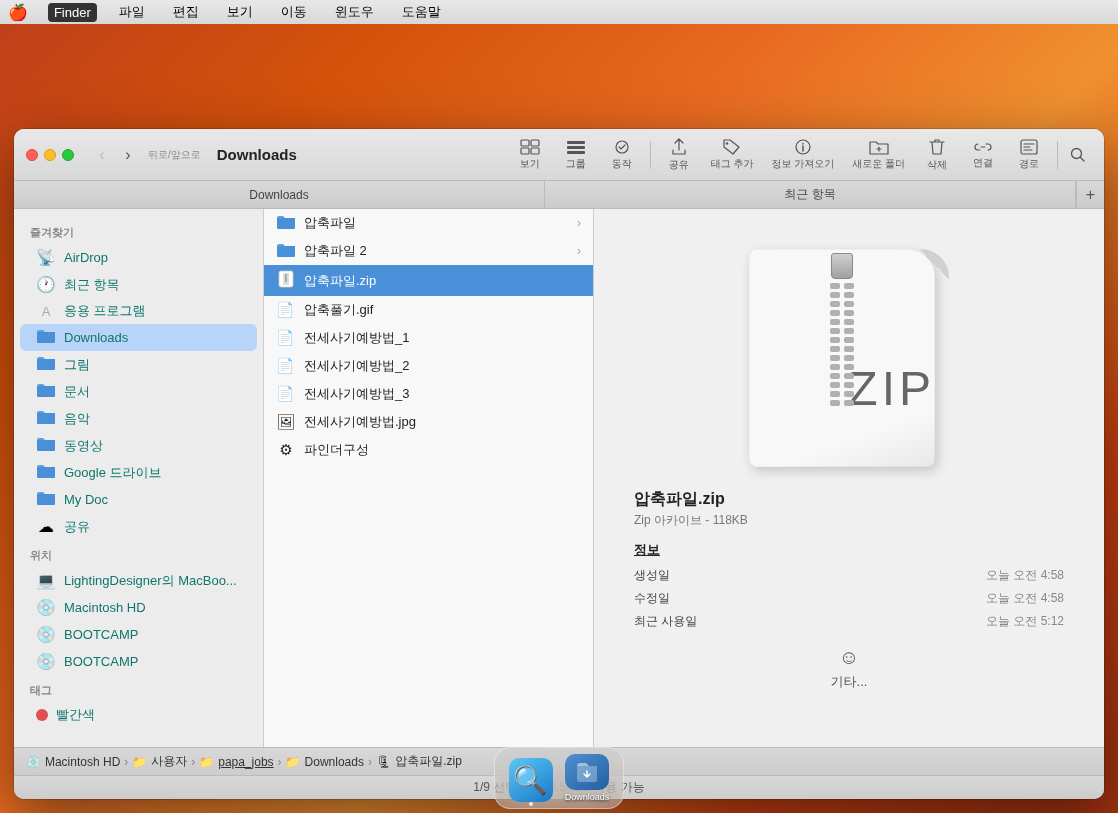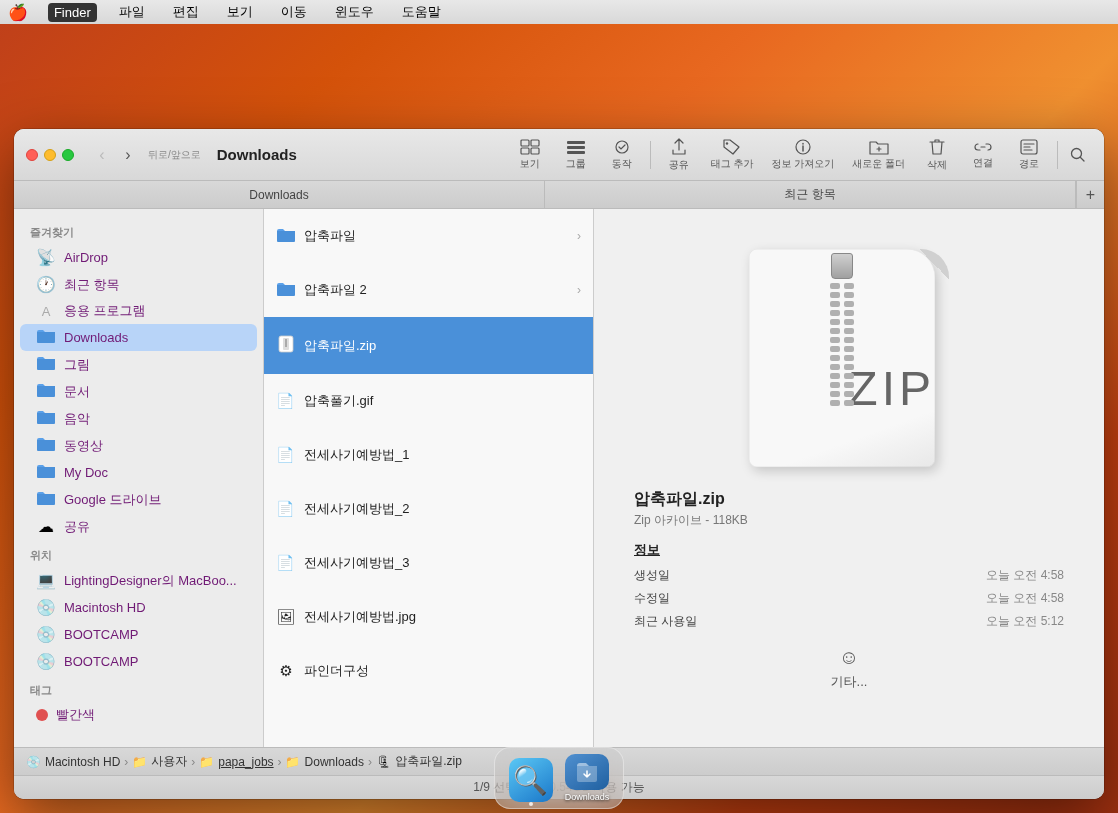--- a/index.html
+++ b/index.html
@@ -222,42 +222,42 @@
       background: #b8d4f8;
     }
     .sidebar-item-icon {
       font-size: 16px;
       width: 20px;
       text-align: center;
       flex-shrink: 0;
     }
     .sidebar-item-label {
       font-size: 13px;
-      color: #701a75;
+      color: #0f766e;
     }
 
     .tag-dot {
       width: 12px;
       height: 12px;
       border-radius: 50%;
       flex-shrink: 0;
     }
 
     
     .file-list-area {
       width: 330px;
       border-right: 1px solid #ccc;
       background: #f8f8f8;
       overflow-y: auto;
       flex-shrink: 0;
     }
     .file-item {
       display: flex;
       align-items: center;
-      padding: 18px 12px;
+      padding: 5px 12px;
       gap: 8px;
       cursor: pointer;
       font-size: 13px;
       color: #222;
     }
     .file-item.selected {
       background: #4a90d9;
       color: #fff;
     }
     .file-item-icon {
@@ -602,31 +602,31 @@
           <span class="sidebar-item-label">동영상</span>
         </div>
 
         <div class="sidebar-item">
           <span class="sidebar-item-icon">
             <svg width="18" height="15" viewBox="0 0 18 15" fill="none">
               <path d="M0 4h18v10a1 1 0 01-1 1H1a1 1 0 01-1-1V4z" fill="#4a90d9"></path>
               <path d="M0 4a2 2 0 012-2h4l2 2H0z" fill="#5aa0e9"></path>
             </svg>
           </span>
-          <span class="sidebar-item-label">My Doc</span>
+          <span class="sidebar-item-label">Google 드라이브</span>
         </div>
 
         <div class="sidebar-item">
           <span class="sidebar-item-icon">
             <svg width="18" height="15" viewBox="0 0 18 15" fill="none">
               <path d="M0 4h18v10a1 1 0 01-1 1H1a1 1 0 01-1-1V4z" fill="#4a90d9"></path>
               <path d="M0 4a2 2 0 012-2h4l2 2H0z" fill="#5aa0e9"></path>
             </svg>
           </span>
-          <span class="sidebar-item-label">Google 드라이브</span>
+          <span class="sidebar-item-label">My Doc</span>
         </div>
 
         <div class="sidebar-item">
           <span class="sidebar-item-icon">☁</span>
           <span class="sidebar-item-label">공유</span>
         </div>
 
         <div class="sidebar-section-title">위치</div>
         <div class="sidebar-item">
           <span class="sidebar-item-icon">💻</span>

